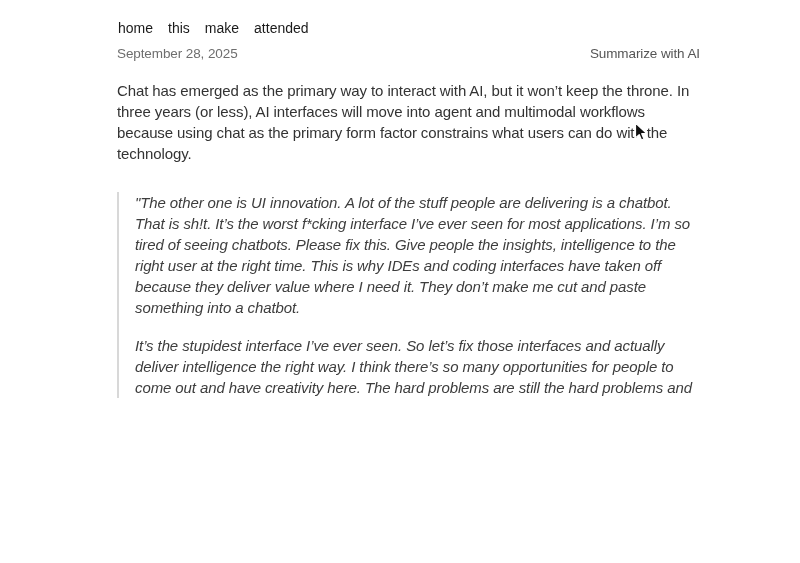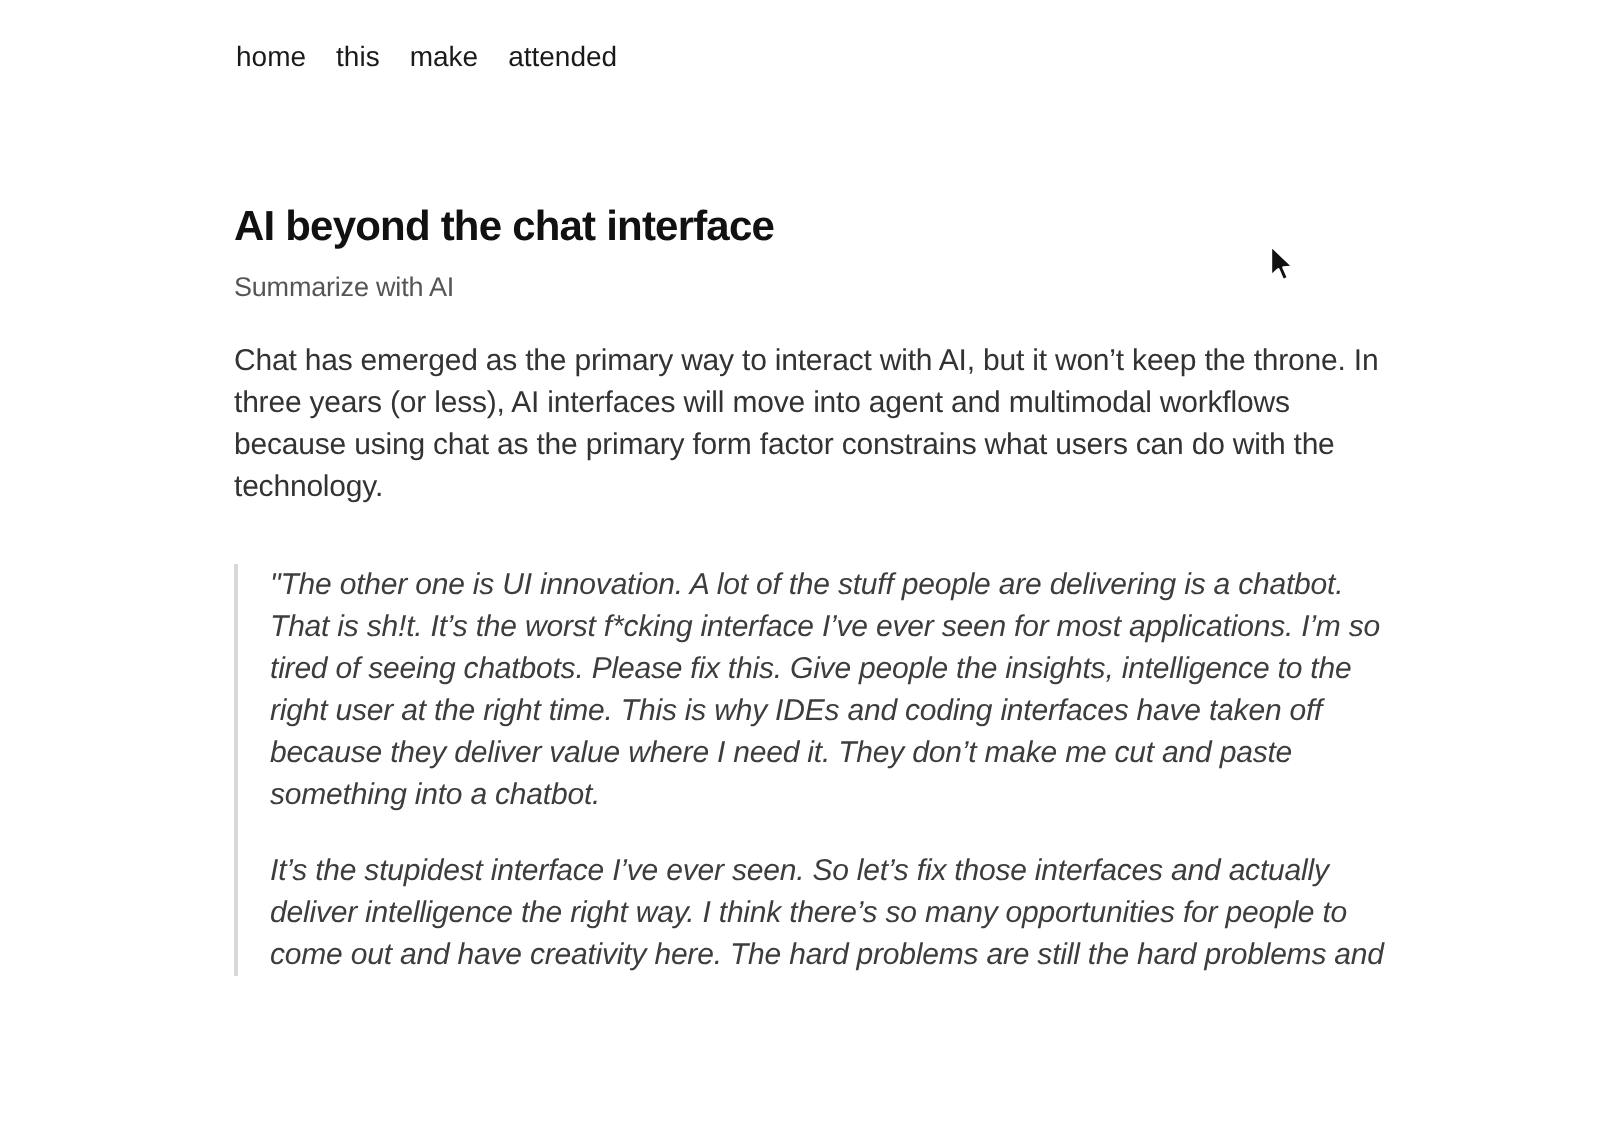--- a/index.html
+++ b/index.html
@@ -94,23 +94,23 @@
 <body>
 
 <nav class="topnav">
   <a>home</a>
   <a>this</a>
   <a>make</a>
   <a>attended</a>
 </nav>
 
 <main class="container">
-  <h1 class="post-title">AI beyond the chat interface</h1>
 
   <div class="meta-row">
+    <span class="post-date">September 28, 2025</span>
     <a class="summarize-link">Summarize with AI</a>
   </div>
 
   <p class="body-para first">Chat has emerged as the primary way to interact with AI, but it won’t keep the throne. In three years (or less), AI interfaces will move into agent and multimodal workflows because using chat as the primary form factor constrains what users can do with the technology.</p>
 
 
 
   <blockquote>
     <p>"The other one is UI innovation. A lot of the stuff people are delivering is a chatbot. That is sh!t. It’s the worst f*cking interface I’ve ever seen for most applications. I’m so tired of seeing chatbots. Please fix this. Give people the insights, intelligence to the right user at the right time. This is why IDEs and coding interfaces have taken off because they deliver value where I need it. They don’t make me cut and paste something into a chatbot.</p>
     <p>It’s the stupidest interface I’ve ever seen. So let’s fix those interfaces and actually deliver intelligence the right way. I think there’s so many opportunities for people to come out and have creativity here. The hard problems are still the hard problems and</p>

